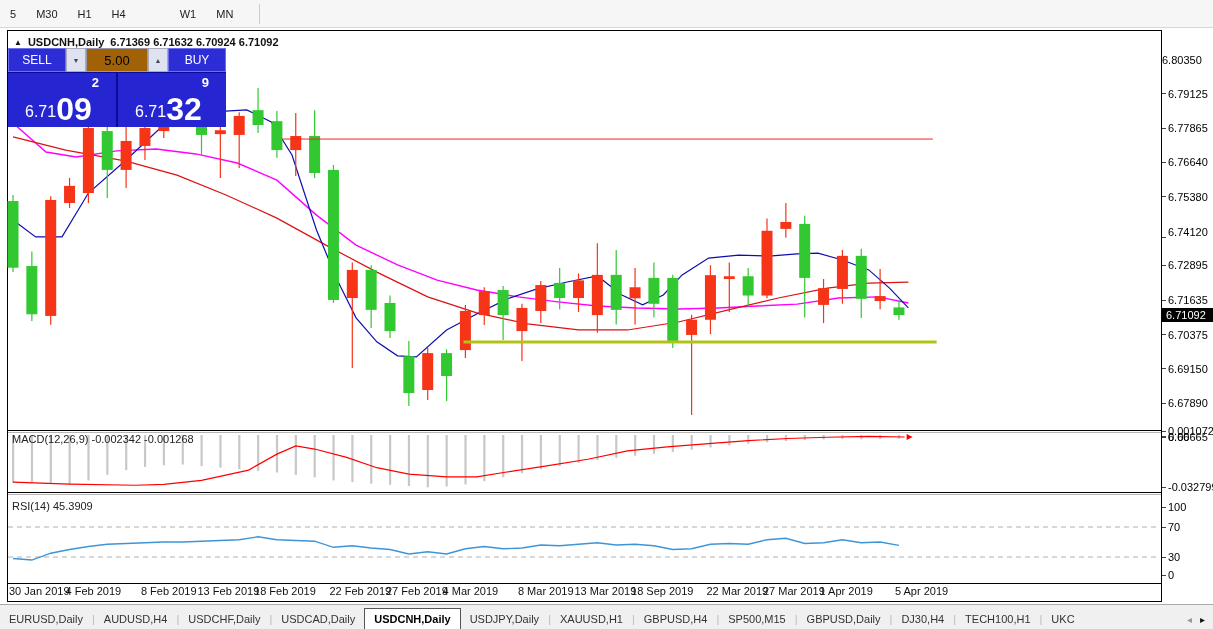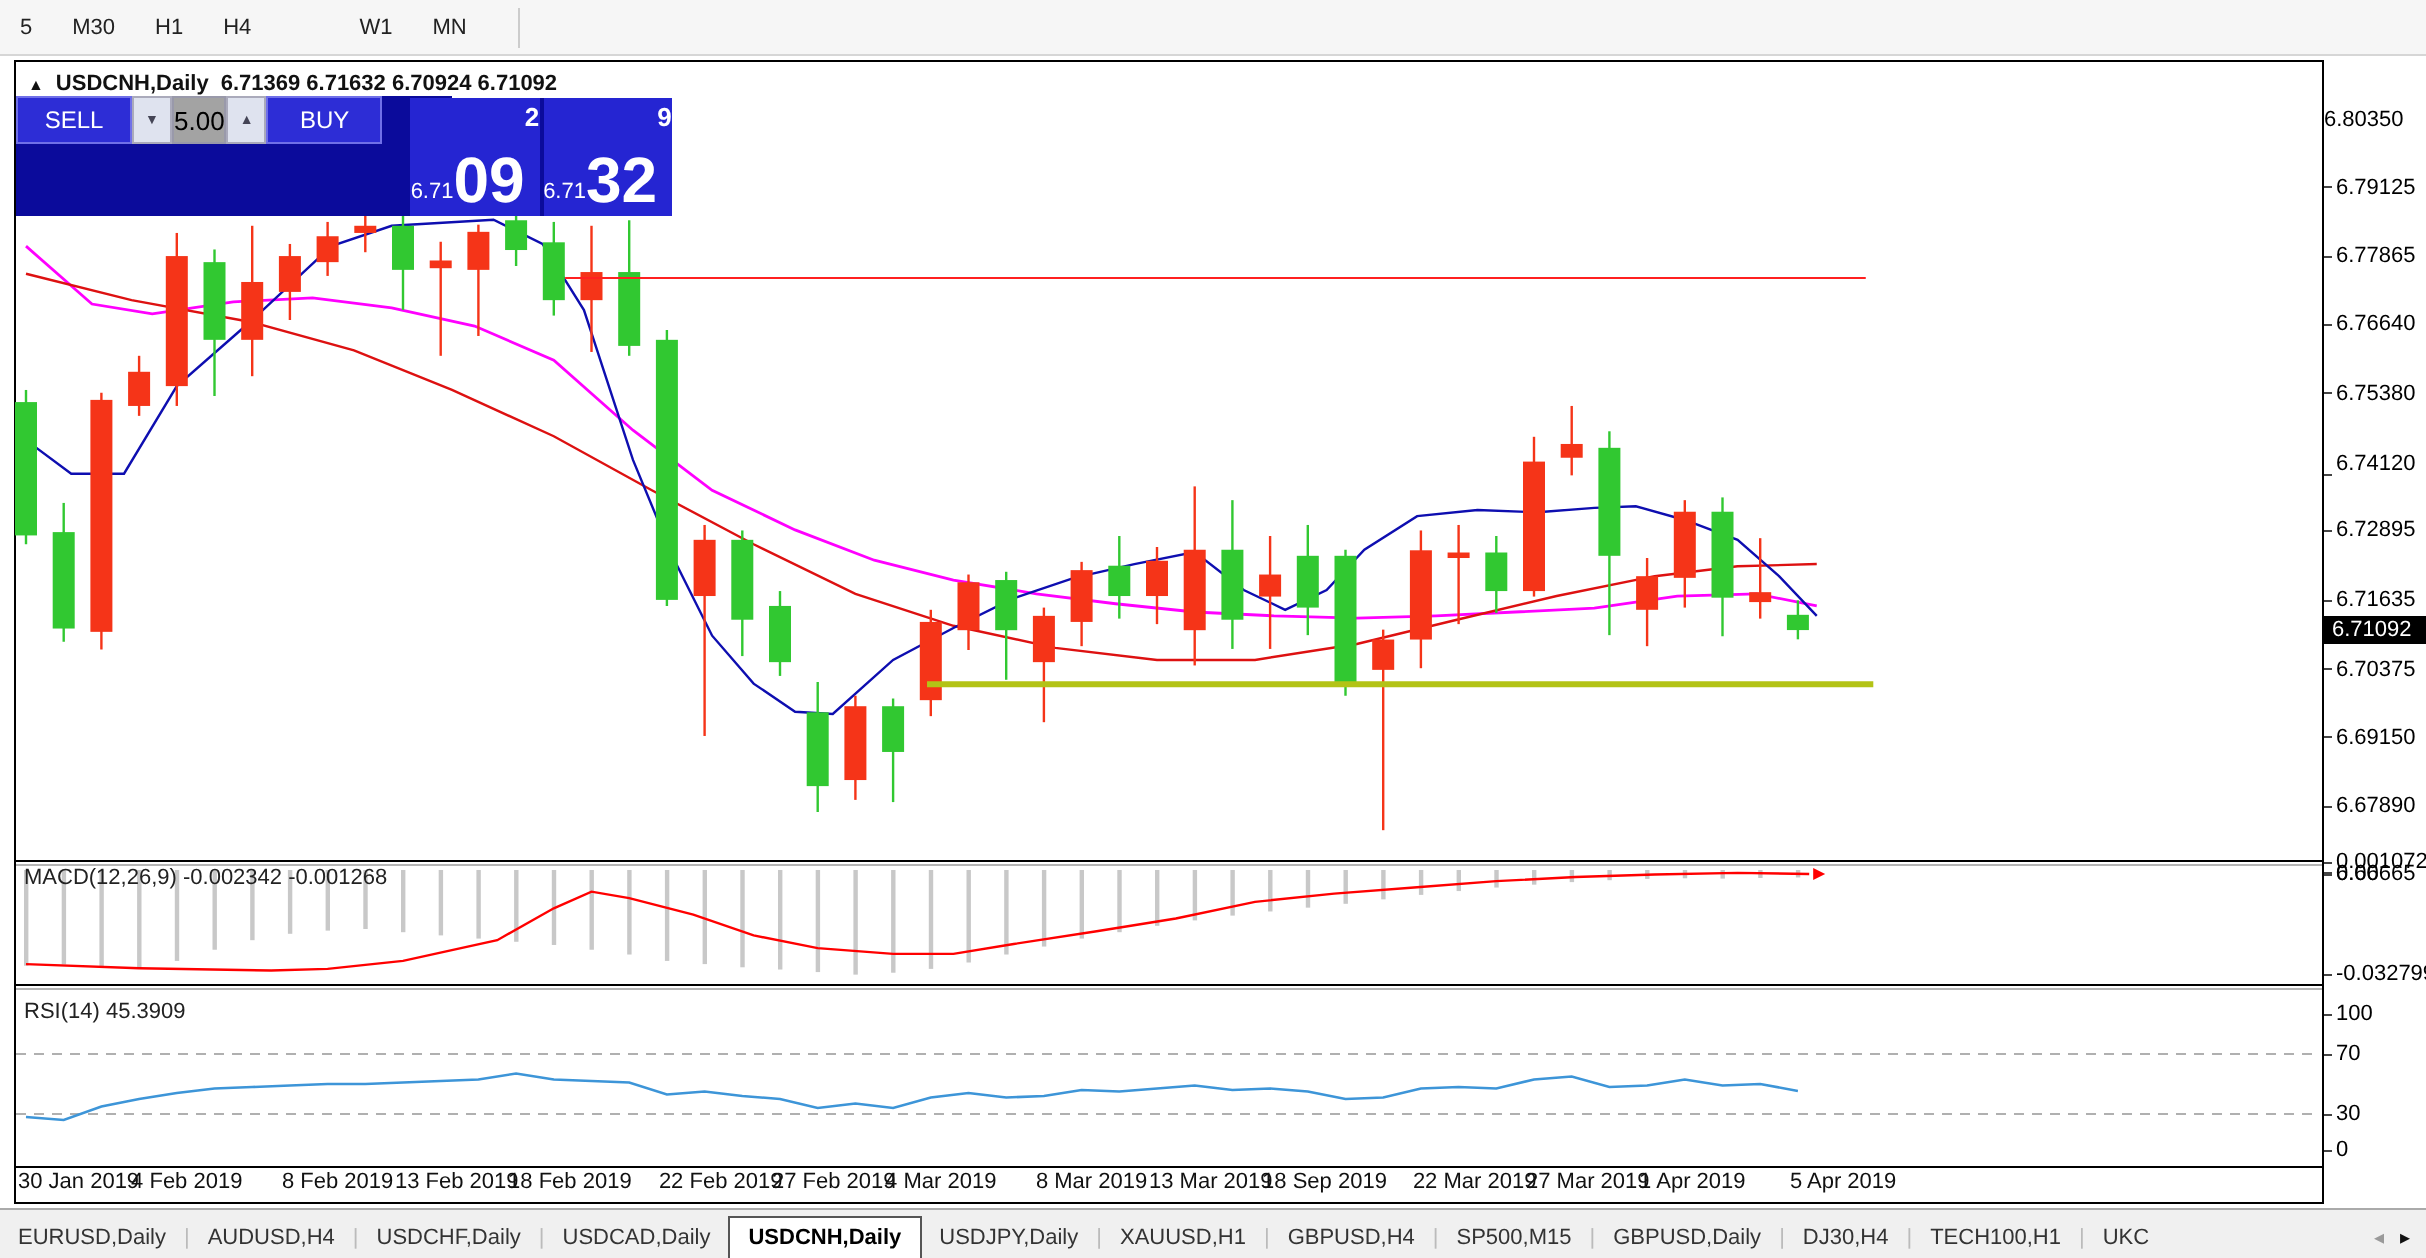--- a/index.html
+++ b/index.html
@@ -12,33 +12,33 @@
   .tb-item.active{background:#fff;border:1px solid #b5b5b5;padding:3px 9px;margin-top:48px;}
   .tb-sep{width:1px;height:20px;background:#cccccc;margin-left:16px;}
   
   #chart-window{position:absolute;left:0;top:28px;width:1213px;height:576px;background:#ffffff;}
   #cv{position:absolute;left:0;top:28px;}
   
   #chart-title{position:absolute;left:14px;top:36px;font-size:11px;font-weight:bold;color:#111;
                display:flex;gap:6px;align-items:center;z-index:5;}
   #chart-title .tri{font-size:8px;}
   
-  #trade-panel{position:absolute;left:8px;top:48px;width:218px;height:60px;background:#0b0b9b;
-               z-index:6;display:flex;flex-direction:row;gap:14px;}
+  #trade-panel{position:absolute;left:8px;top:48px;width:218px;height:79px;background:#0b0b9b;
+               z-index:6;display:flex;flex-direction:column;}
   #tp-row1{display:flex;height:24px;align-items:stretch;}
   .tp-btn{width:56px;background:#2d2dd6;border:1px solid #7070e8;color:#fff;font-size:12px;
           display:flex;align-items:center;justify-content:center;cursor:pointer;}
   .tp-spin{width:18px;background:#dfe3ef;border:1px solid #aab;color:#445;font-size:7px;
            display:flex;align-items:center;justify-content:center;cursor:pointer;}
-  #tp-vol{flex:1;background:#a3a3a3;border:1px solid #99a;font-size:13px;color:#000;
+  #tp-vol{flex:1;background:#a16207;border:1px solid #99a;font-size:13px;color:#000;
           display:flex;align-items:center;justify-content:center;}
   #tp-row2{flex:1;display:flex;margin-top:1px;}
   .tp-price{flex:1;background:#2525d2;color:#fff;display:flex;align-items:flex-end;
             justify-content:center;padding-bottom:3px;cursor:pointer;}
-  .tp-price .small{font-size:11px;margin-bottom:3px;}
+  .tp-price .small{font-size:16px;margin-bottom:3px;}
   .tp-price .big{font-size:32px;font-weight:bold;line-height:30px;}
   .tp-price .sup{font-size:13px;font-weight:bold;align-self:flex-start;margin-top:2px;}
   #tp-gap{width:2px;background:#0b0b9b;}
   
   .pane-label{position:absolute;font-size:11px;color:#222;z-index:5;}
   
   #price-axis{position:absolute;left:1162px;top:28px;width:51px;height:576px;background:#fff;
               font-size:11px;color:#000;z-index:4;}
   .ax-label{position:absolute;left:0;display:flex;align-items:center;height:12px;}
   .ax-label .tick{display:inline-block;width:4px;height:1px;background:#444;margin-right:2px;}

